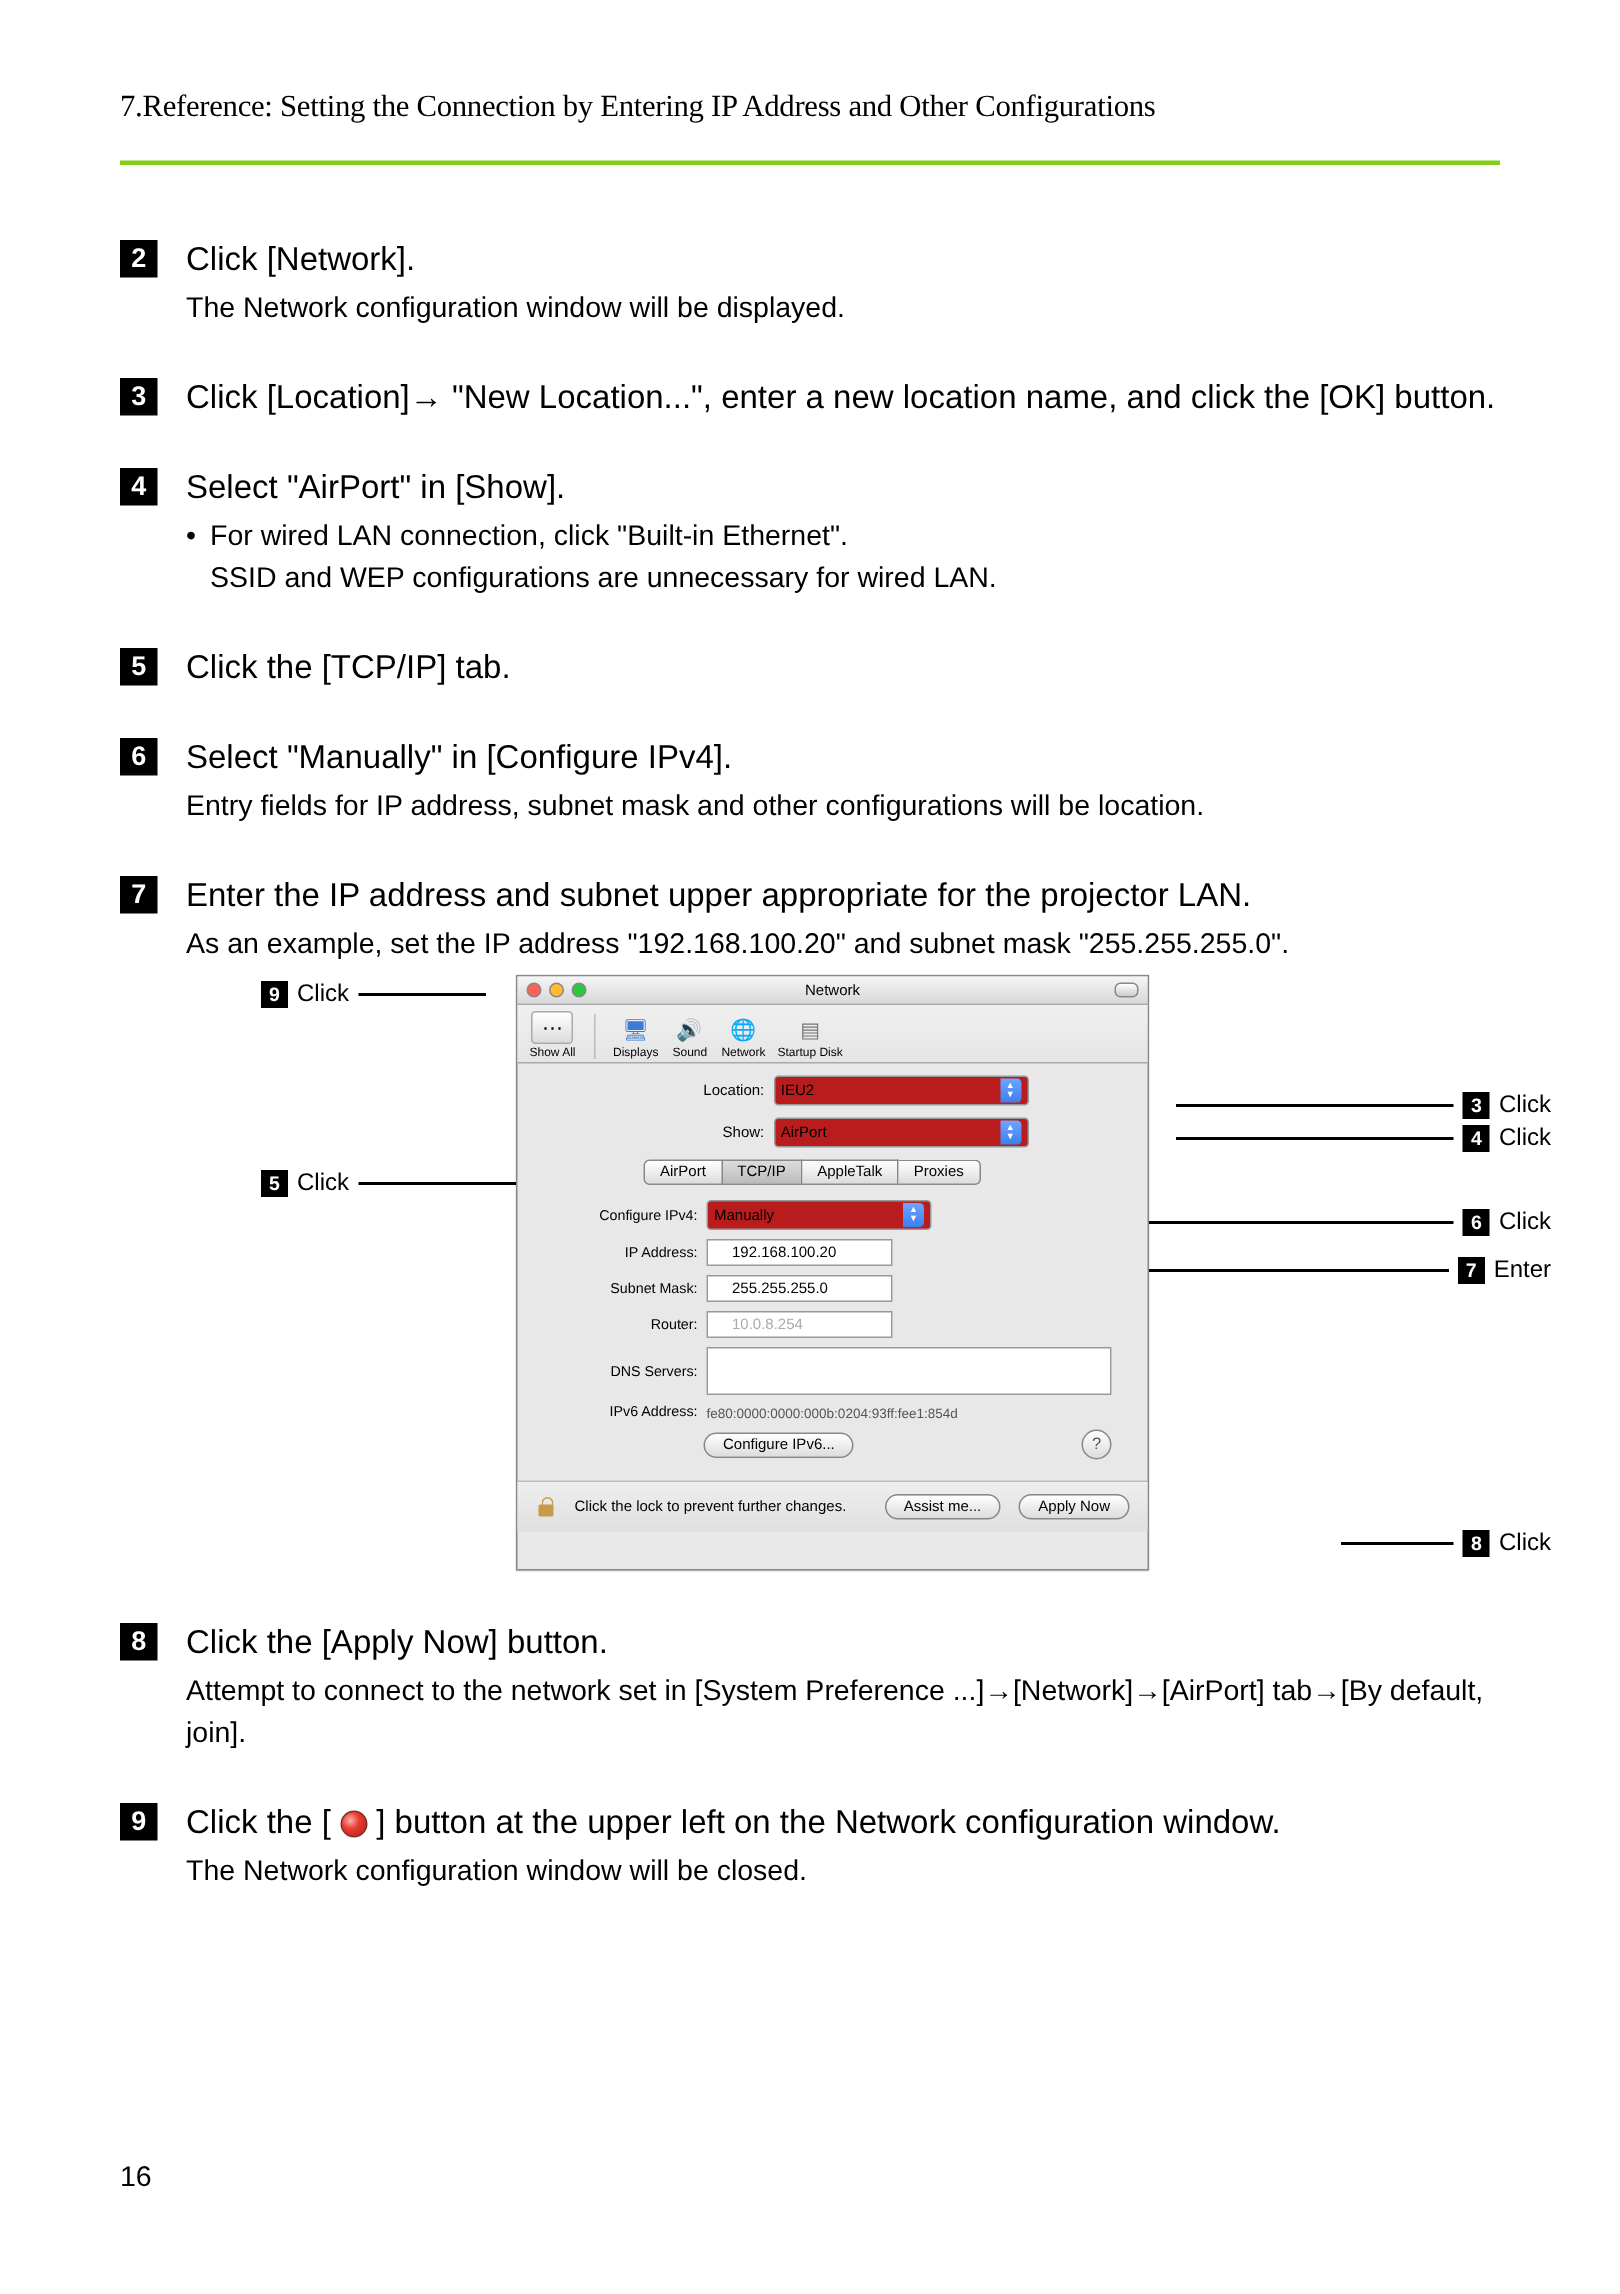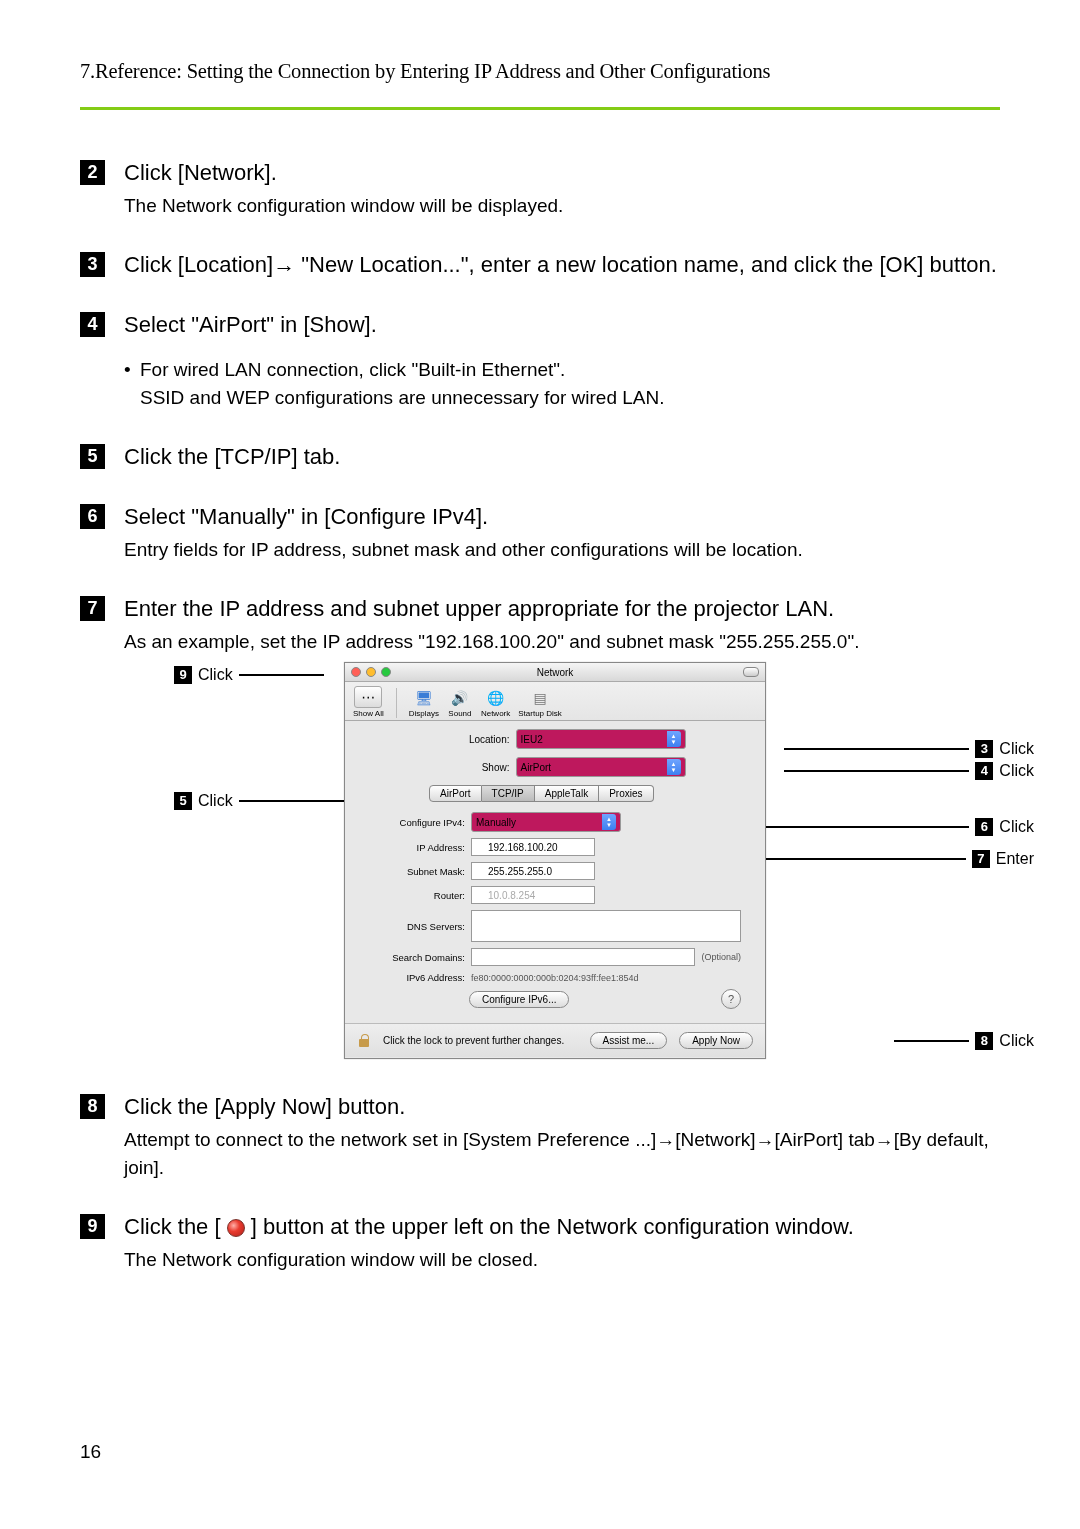--- a/index.html
+++ b/index.html
@@ -47,21 +47,21 @@
   .step-title {
     font-size: 22px;
     line-height: 30px;
   }
   .step-sub {
     font-size: 19px;
     line-height: 28px;
     margin-top: 4px;
   }
   .step-bullets {
-    margin-top: 16px;
+    margin-top: 4px;
     padding-left: 0;
   }
   .step-bullets li {
     list-style: none;
     font-size: 19px;
     line-height: 28px;
     position: relative;
     padding-left: 16px;
   }
   .step-bullets li::before {
@@ -143,21 +143,21 @@
   .tb-item { display:flex; flex-direction:column; align-items:center; font-size:8px; gap:1px; }
   .tb-icon { width:26px; height:20px; border-radius:3px; display:flex;align-items:center;justify-content:center; font-size:14px; }
   .sep { width:1px; height:30px; background:#bbb; margin:0 4px; }
 
   .mac-body { padding: 8px 14px; }
   .row-field { display:flex; align-items:center; margin-bottom:8px; gap:6px; }
   .row-field label { width:85px; text-align:right; font-size:10px; }
   .select-pill {
     display:flex; align-items:center; justify-content:space-between;
     flex:1; height:18px; padding:0 4px;
-    background:#be185d; border:1px solid #999; border-radius:3px;
+    background:#b91c1c; border:1px solid #999; border-radius:3px;
     font-size:10px; max-width:160px;
   }
   .pill-arrows {
     width:14px; height:16px; margin-left:4px;
     background:linear-gradient(#6fa5ff,#3d7ff0);
     color:#fff;
     border-radius:0 3px 3px 0;
     display:flex;flex-direction:column;align-items:center;justify-content:center;
     font-size:6px; line-height:6px;
   }
@@ -387,25 +387,20 @@
               </div>
               <div class="fa-row">
                 <label>Router:</label>
                 <div class="textbox" style="max-width:90px;color:#aaa">10.0.8.254</div>
               </div>
               <div class="fa-row">
                 <label>DNS Servers:</label>
                 <div class="textbox wide" style="height:30px"></div>
               </div>
               <div class="fa-row">
-                <label>Search Domains:</label>
-                <div class="textbox wide"></div>
-                <span class="opt-note">(Optional)</span>
-              </div>
-              <div class="fa-row">
                 <label>IPv6 Address:</label>
                 <span style="font-size:9px;color:#555">fe80:0000:0000:000b:0204:93ff:fee1:854d</span>
               </div>
               <div class="fa-row" style="justify-content:space-between;padding-left:100px;">
                 <span class="pill-btn">Configure IPv6...</span>
                 <span class="qmark">?</span>
               </div>
             </div>
           </div>
 

